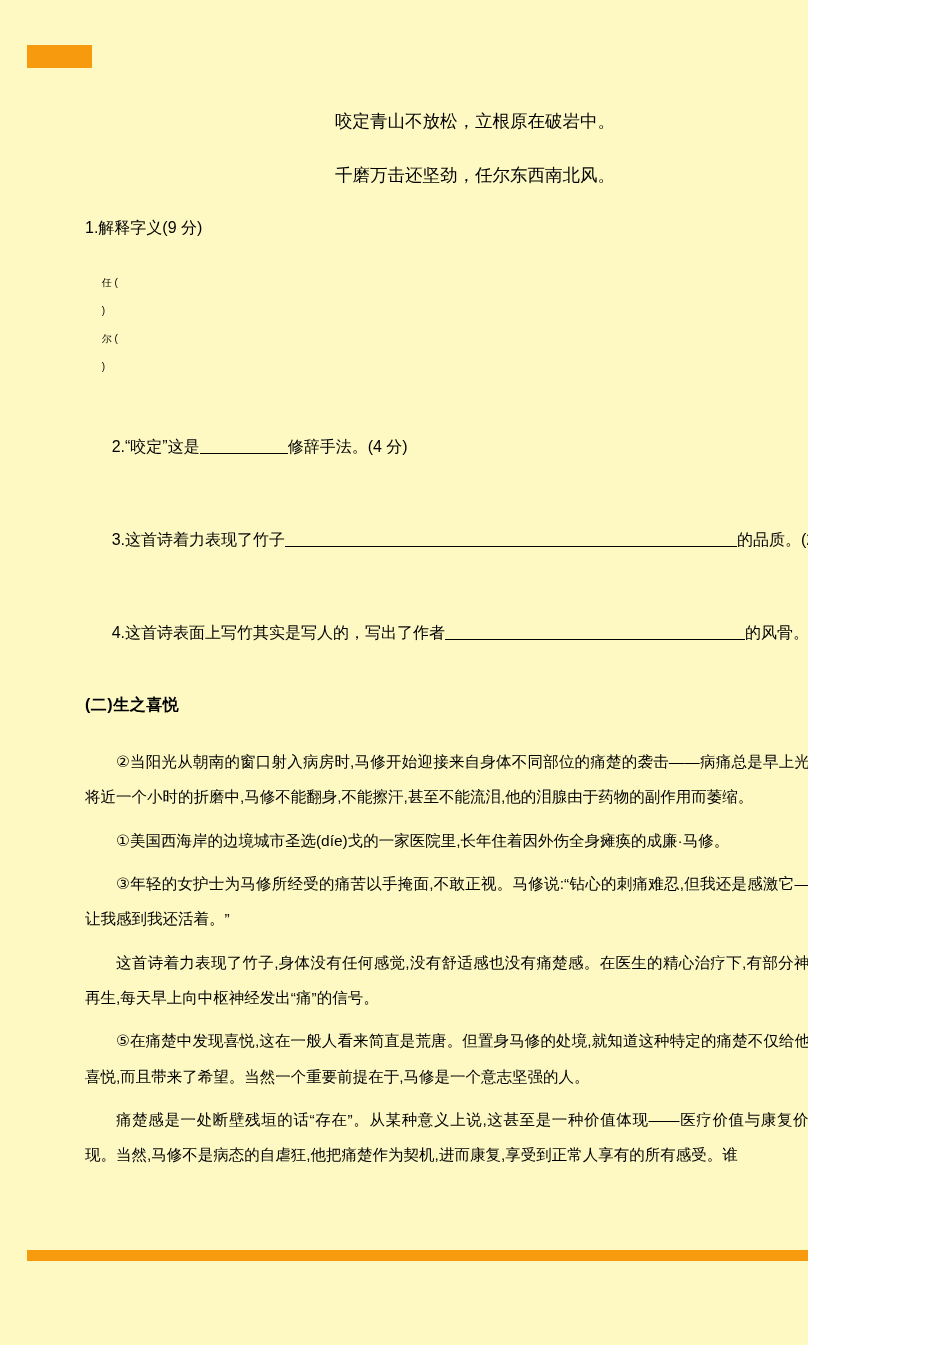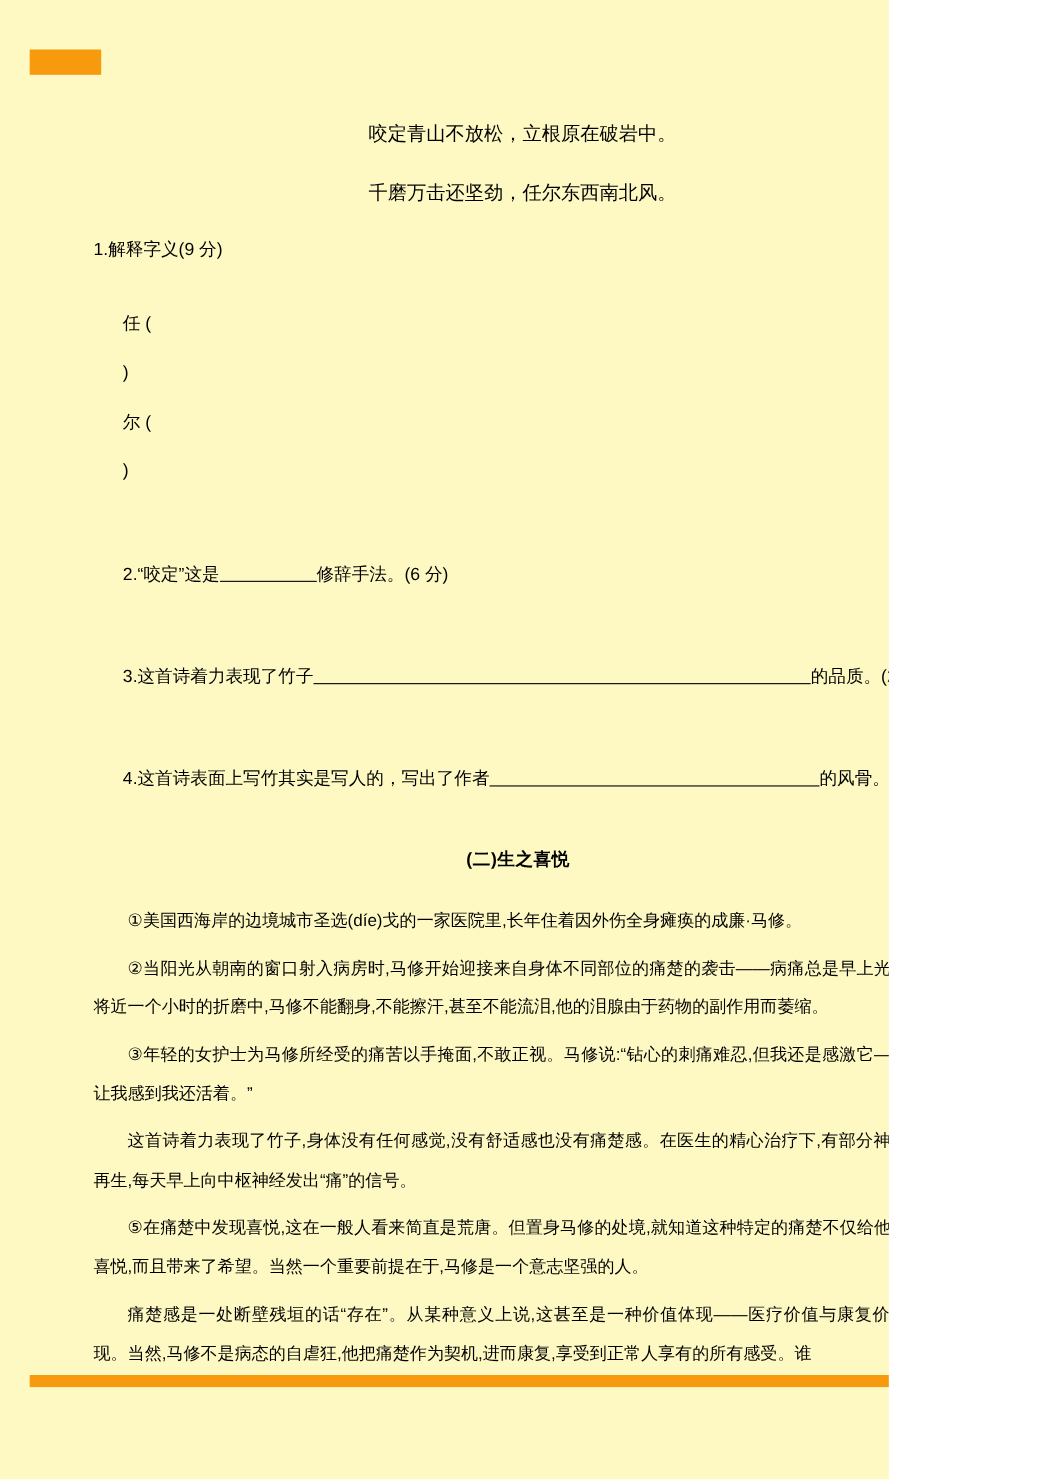--- a/index.html
+++ b/index.html
@@ -53,21 +53,21 @@
   .q-line {
     font-size: 16px;
     line-height: 1.4;
     margin: 0 0 26px 0;
     white-space: pre-wrap;
   }
   .q-line.tight {
     margin-bottom: 22px;
   }
   .q-fill-row {
-    font-size: 16px;
+    font-size: 10px;
     line-height: 1.4;
     margin: 0 0 26px 0;
     white-space: pre;
   }
   .blank-short {
     display: inline-block;
     border-bottom: 1px solid #000;
     width: 88px;
     vertical-align: -2px;
   }
@@ -84,21 +84,20 @@
     vertical-align: -2px;
   }
   .gap-a { display: inline-block; width: 120px; }
   .gap-b { display: inline-block; width: 110px; }
   .gap-c { display: inline-block; width: 120px; }
 
   
   .section-title {
     font-size: 16px;
     font-weight: bold;
-    text-align: center;
     margin: 28px 0 28px 0;
     letter-spacing: 0.5px;
   }
 
   
   .body-p {
     font-size: 15.5px;
     line-height: 2.28;
     margin: 0 0 8px 0;
     text-indent: 2em;
@@ -158,35 +157,35 @@
       <span>任 (</span>
       <span class="gap-a"></span>
       <span>)</span>
       <span class="gap-b"></span>
       <span>尔 (</span>
       <span class="gap-c"></span>
       <span>)</span>
     </div>
 
     <div class="q-line">
-      <span>2.“咬定”这是</span><span class="blank-short"></span><span>修辞手法。(6 分)</span>
+      <span>2.“咬定”这是</span><span class="blank-short"></span><span>修辞手法。(4 分)</span>
     </div>
 
     <div class="q-line">
       <span>3.这首诗着力表现了竹子</span><span class="blank-long-a"></span><span>的品质。(2 分)</span>
     </div>
 
     <div class="q-line">
       <span>4.这首诗表面上写竹其实是写人的，写出了作者</span><span class="blank-long-b"></span><span>的风骨。(2 分)</span>
     </div>
 
     <div class="section-title">(二)生之喜悦</div>
 
+    <p class="body-p">②当阳光从朝南的窗口射入病房时,马修开始迎接来自身体不同部位的痛楚的袭击——病痛总是早上光临。在将近一个小时的折磨中,马修不能翻身,不能擦汗,甚至不能流泪,他的泪腺由于药物的副作用而萎缩。</p>
     <p class="body-p">①美国西海岸的边境城市圣选(díe)戈的一家医院里,长年住着因外伤全身瘫痪的成廉·马修。</p>
-    <p class="body-p">②当阳光从朝南的窗口射入病房时,马修开始迎接来自身体不同部位的痛楚的袭击——病痛总是早上光临。在将近一个小时的折磨中,马修不能翻身,不能擦汗,甚至不能流泪,他的泪腺由于药物的副作用而萎缩。</p>
     <p class="body-p">③年轻的女护士为马修所经受的痛苦以手掩面,不敢正视。马修说:“钻心的刺痛难忍,但我还是感激它——痛楚让我感到我还活着。”</p>
     <p class="body-p">这首诗着力表现了竹子,身体没有任何感觉,没有舒适感也没有痛楚感。在医生的精心治疗下,有部分神经已经再生,每天早上向中枢神经发出“痛”的信号。</p>
     <p class="body-p">⑤在痛楚中发现喜悦,这在一般人看来简直是荒唐。但置身马修的处境,就知道这种特定的痛楚不仅给他带来了喜悦,而且带来了希望。当然一个重要前提在于,马修是一个意志坚强的人。</p>
     <p class="body-p">痛楚感是一处断壁残垣的话“存在”。从某种意义上说,这甚至是一种价值体现——医疗价值与康复价值的体现。当然,马修不是病态的自虐狂,他把痛楚作为契机,进而康复,享受到正常人享有的所有感受。谁</p>
 
   </div>
 
   <div class="footer">
     <div class="footer-bar" style="background: rgb(248, 154, 14);"></div>
     <div class="footer-page">5</div>

